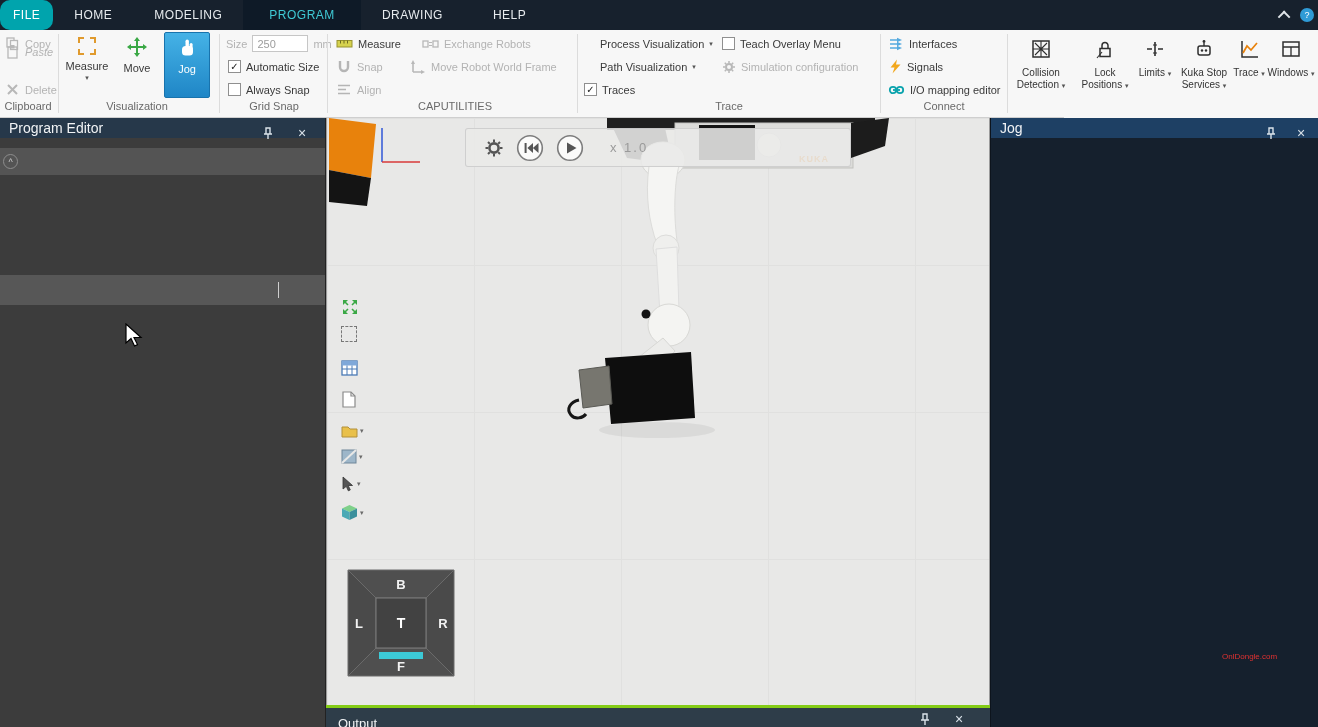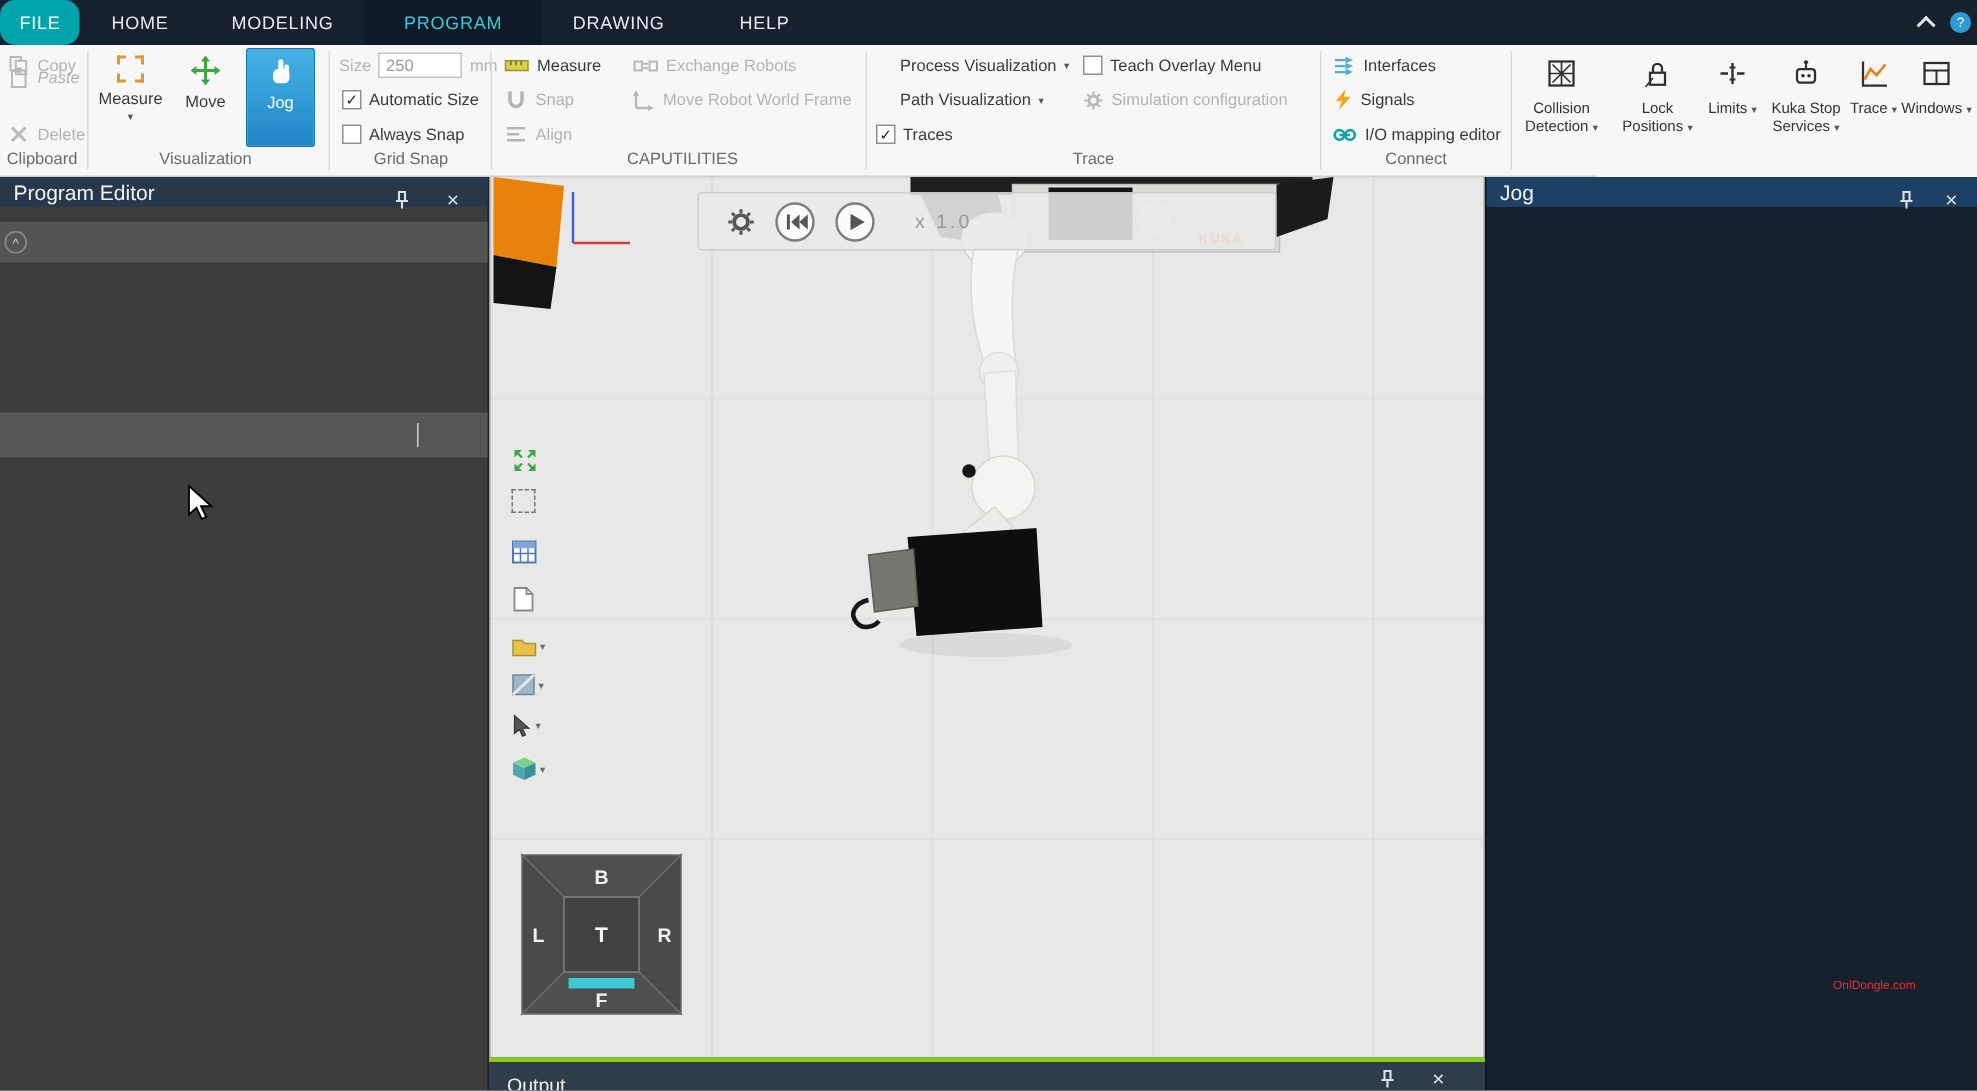--- a/index.html
+++ b/index.html
@@ -173,21 +173,21 @@
       <span>Align</span>
     </div>
     <div class="ritem dis" style="left:422px;top:4px;">
       <svg width="17" height="14">
           <rect x="1" y="4" width="5" height="6" fill="none" stroke="#b8b8b8" stroke-width="1.3"></rect>
           <rect x="11" y="4" width="5" height="6" fill="none" stroke="#b8b8b8" stroke-width="1.3"></rect>
           <path d="M7,5.5 h3 M7,8.5 h3" stroke="#b8b8b8" stroke-width="1.2"></path>
         </svg>
       <span>Exchange Robots</span>
     </div>
-    <div class="ritem dis" style="left:421px;top:27px;">
+    <div class="ritem dis" style="left:410px;top:27px;">
       <svg width="16" height="15">
           <path d="M3,13 h10 M3,13 v-10" stroke="#b8b8b8" stroke-width="1.6" fill="none"></path>
           <polygon points="3,1 1,5 5,5" fill="#b8b8b8"></polygon>
           <polygon points="15,13 11,11 11,15" fill="#b8b8b8"></polygon>
         </svg>
       <span>Move Robot World Frame</span>
     </div>
     <div class="grp-label" style="left:455px;">CAPUTILITIES</div>
 
     <div class="rsep" style="left:577px;"></div>

